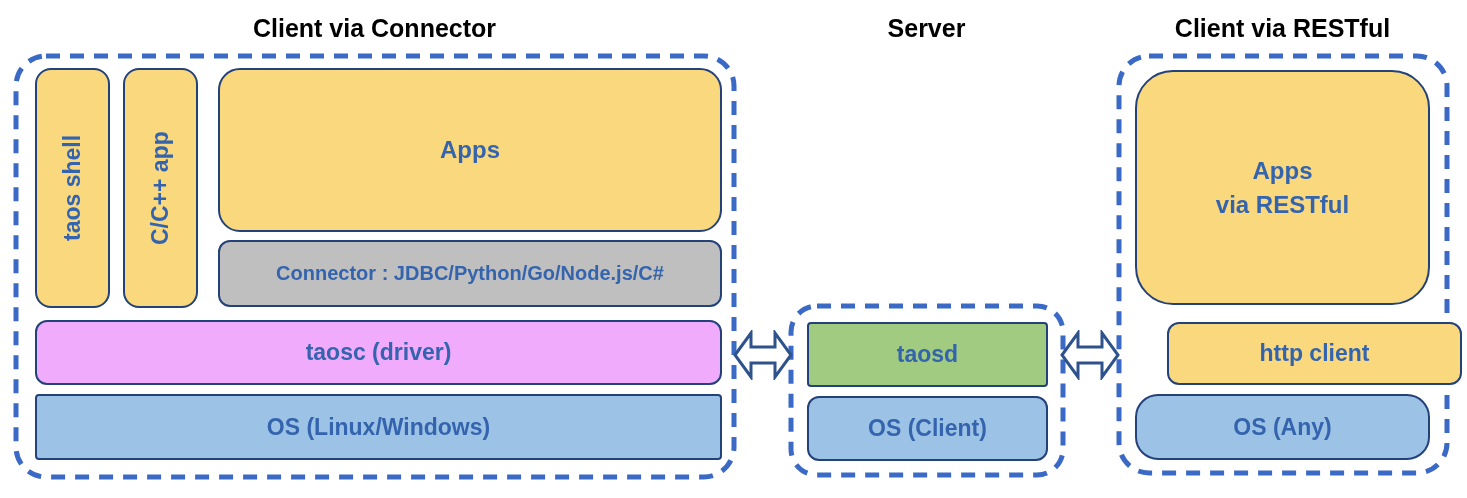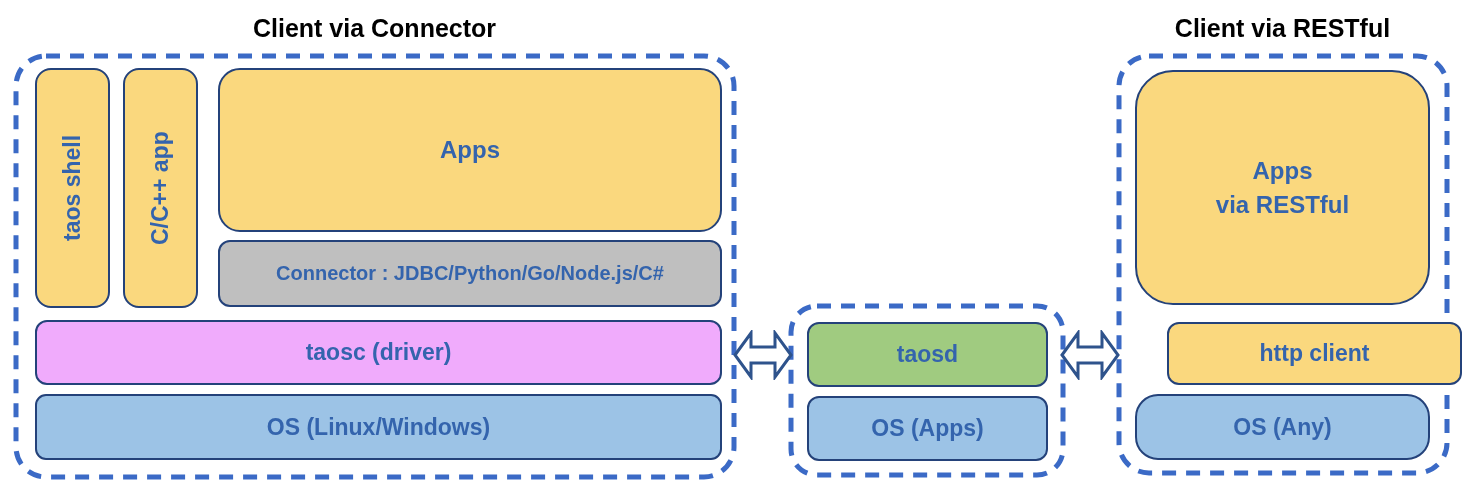--- a/index.html
+++ b/index.html
@@ -46,45 +46,46 @@
   }
   .multiline { white-space: pre-line; line-height: 1.4; }
   .arrow { position: absolute; }
 </style>
 </head>
 <body>
 
 <div class="canvas">
 
   <div class="title" style="left:15px; width:719px;">Client via Connector</div>
+  <div class="title" style="left:790px; width:273px;">Server</div>
   <div class="title" style="left:1118px; width:329px;">Client via RESTful</div>
 
   <svg class="dash-frame" style="left:13px; top:53px;" width="724" height="427">
     <rect x="3" y="3" width="718" height="421" rx="30" ry="30" fill="none" stroke="#3B6AC6" stroke-width="5" stroke-dasharray="14 10"></rect>
   </svg>
   <svg class="dash-frame" style="left:788px; top:303px;" width="278" height="175">
     <rect x="3" y="3" width="272" height="169" rx="26" ry="26" fill="none" stroke="#3B6AC6" stroke-width="5" stroke-dasharray="14 10"></rect>
   </svg>
   <svg class="dash-frame" style="left:1116px; top:53px;" width="334" height="423">
     <rect x="3" y="3" width="328" height="417" rx="30" ry="30" fill="none" stroke="#3B6AC6" stroke-width="5" stroke-dasharray="14 10"></rect>
   </svg>
 
   <div class="box yellow vertical" style="left:35px; top:68px; width:75px; height:240px; border-radius:16px;">taos shell</div>
   <div class="box yellow vertical" style="left:123px; top:68px; width:75px; height:240px; border-radius:16px;">C/C++ app</div>
   <div class="box yellow" style="left:218px; top:68px; width:504px; height:164px; border-radius:22px; font-size:24px;">Apps</div>
   <div class="box gray" style="left:218px; top:240px; width:504px; height:67px; border-radius:12px; font-size:20px;">Connector : JDBC/Python/Go/Node.js/C#</div>
   <div class="box orange" style="left:35px; top:320px; width:687px; height:65px; border-radius:12px;">taosc (driver)</div>
-  <div class="box blue" style="left:35px; top:394px; width:687px; height:66px; border-radius:11px;">OS (Linux/Windows)</div>
+  <div class="box blue" style="left:35px; top:394px; width:687px; height:66px; border-radius:4px;">OS (Linux/Windows)</div>
 
   <svg class="arrow" style="left:733px; top:330px;" width="60" height="50" viewBox="0 0 60 50">
     <polygon points="2,25 18,3 18,17 42,17 42,3 58,25 42,47 42,33 18,33 18,47" fill="#ffffff" stroke="#2E538C" stroke-width="3" stroke-linejoin="miter"></polygon>
   </svg>
 
-  <div class="box green" style="left:807px; top:322px; width:241px; height:65px; border-radius:12px;">taosd</div>
-  <div class="box blue" style="left:807px; top:396px; width:241px; height:65px; border-radius:12px;">OS (Apps)</div>
+  <div class="box green" style="left:807px; top:322px; width:241px; height:65px; border-radius:4px;">taosd</div>
+  <div class="box blue" style="left:807px; top:396px; width:241px; height:65px; border-radius:12px;">OS (Client)</div>
 
   <svg class="arrow" style="left:1060px; top:330px;" width="60" height="50" viewBox="0 0 60 50">
     <polygon points="2,25 18,3 18,17 42,17 42,3 58,25 42,47 42,33 18,33 18,47" fill="#ffffff" stroke="#2E538C" stroke-width="3" stroke-linejoin="miter"></polygon>
   </svg>
 
   <div class="box yellow multiline" style="left:1135px; top:70px; width:295px; height:235px; border-radius:38px; font-size:24px;">Apps
 via RESTful</div>
   <div class="box yellow" style="left:1135px; top:322px; width:295px; height:63px; border-radius:12px;margin-left:32px;">http client</div>
   <div class="box blue" style="left:1135px; top:394px; width:295px; height:66px; border-radius:23px;text-align:center;">OS (Any)</div>
 

